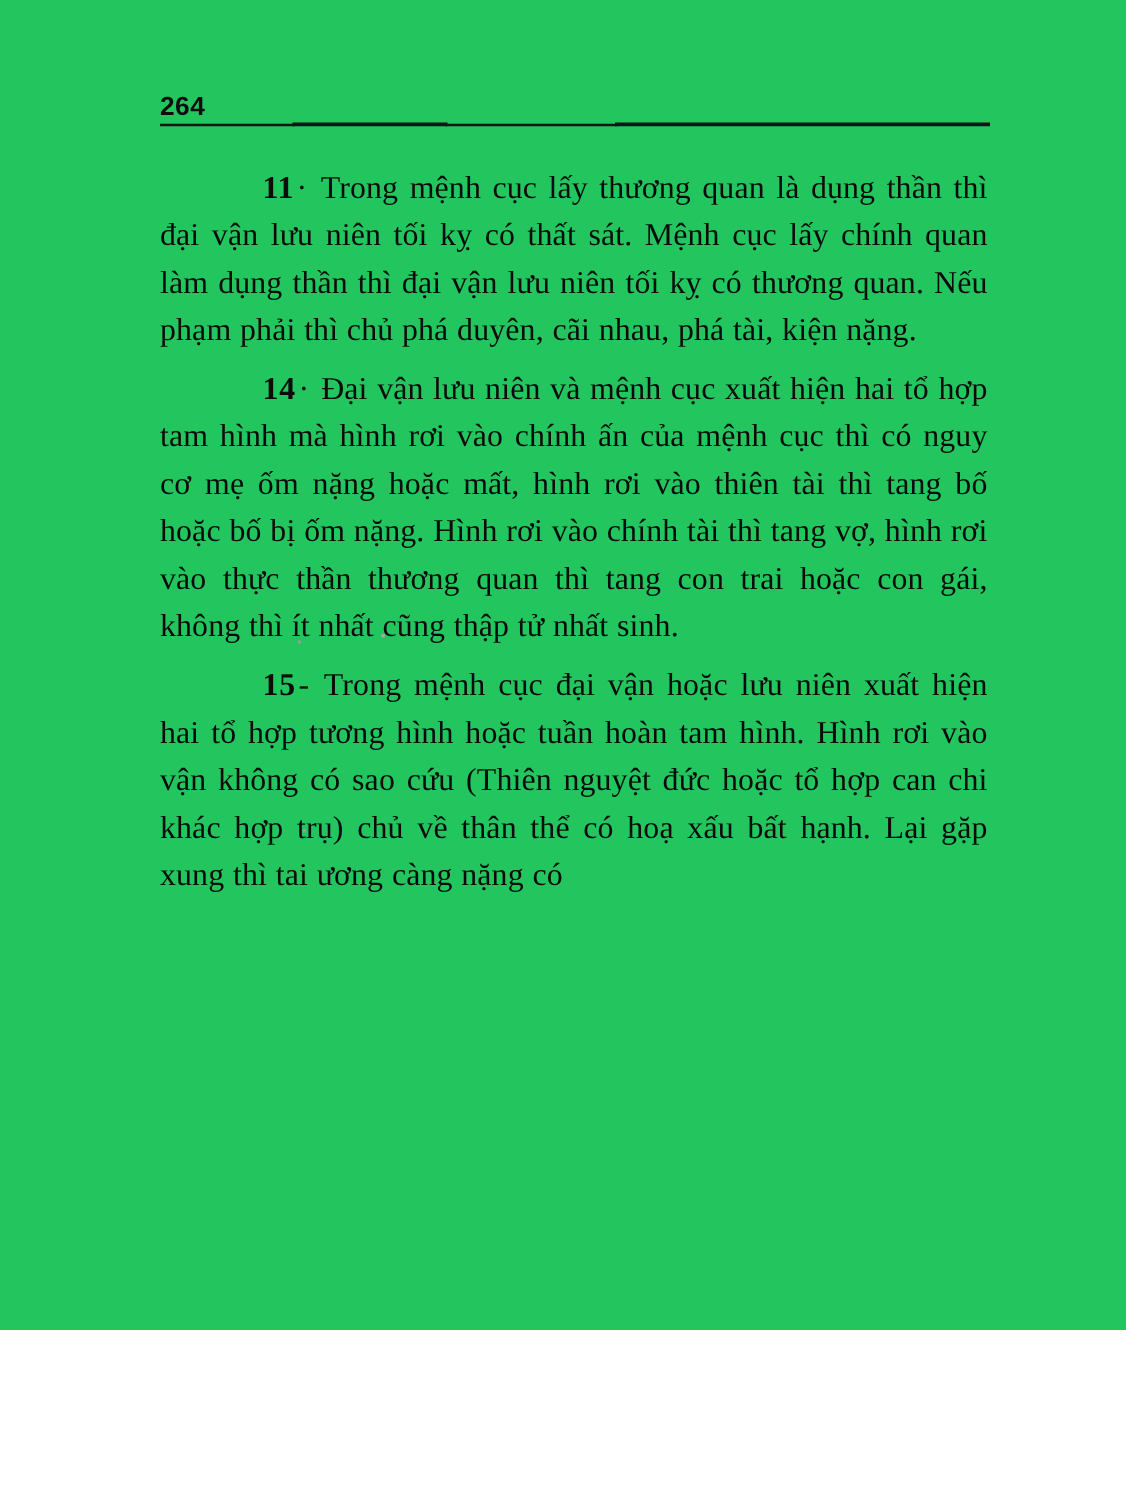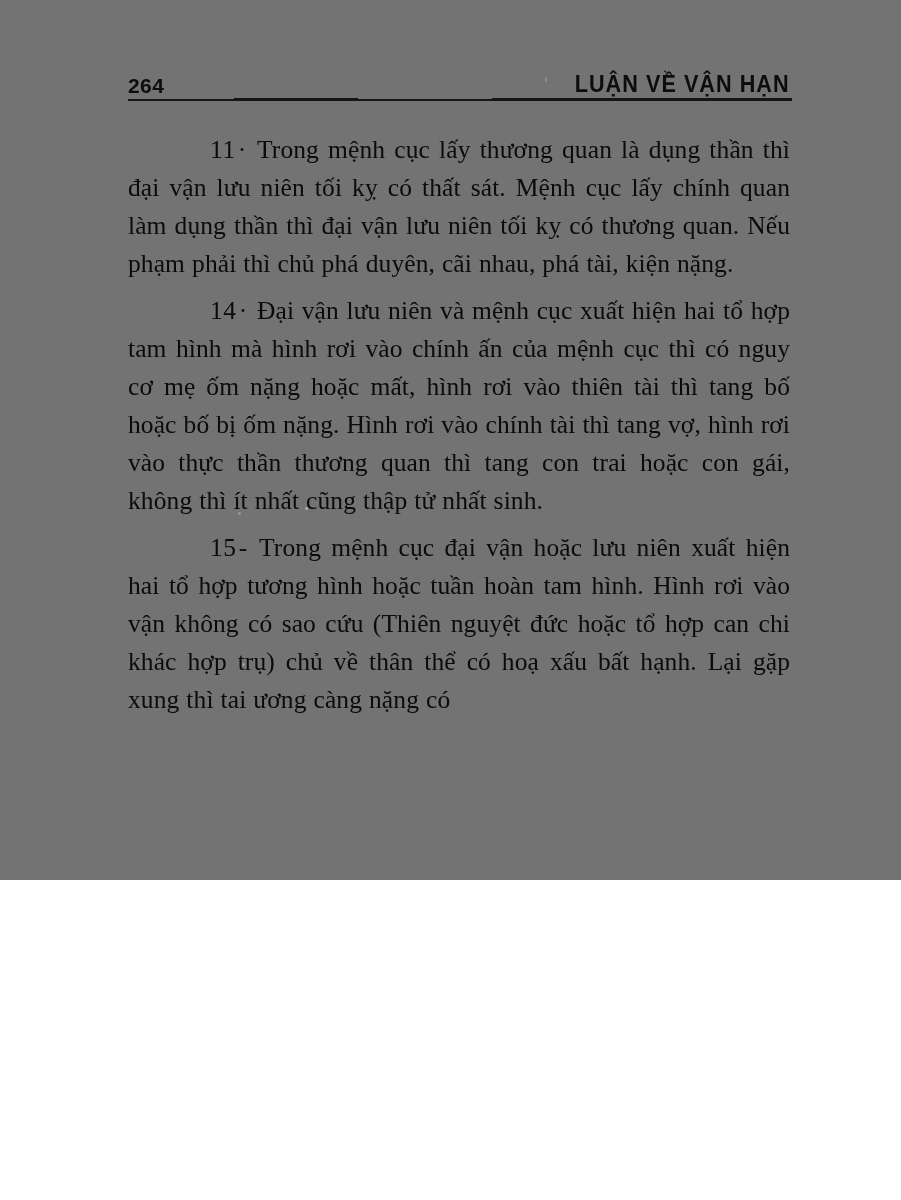--- a/index.html
+++ b/index.html
@@ -4,22 +4,22 @@
 <style>
   html, body {
     margin: 0;
     padding: 0;
     background: #ffffff;
   }
 
   .page {
     position: relative;
     width: 901px;
-    height: 880px;
-    background: #737373;
+    height: 1064px;
+    background: #22c55e;
     overflow: hidden;
     font-family: "Liberation Serif", "DejaVu Serif", serif;
     color: #0b0b0b;
   }
 
   
   .running-head {
     position: absolute;
     left: 128px;
     top: 62px;
@@ -107,20 +107,21 @@
   .para + .para {
     margin-top: 9px;
   }
 
   .para.indented {
     text-indent: 82px;
   }
 
   .num {
     letter-spacing: 0.6px;
+    font-weight: bold;
   }
 
   .sep {
     padding: 0 2px;
   }
 
   
   .speck {
     position: absolute;
     background: #9a9a9a;
@@ -132,24 +133,20 @@
   .speck-c { left: 242px; top: 663px; width: 3px;   height: 3px; }
   .speck-d { left: 118px; top: 1164px; width: 3px;  height: 6px; border-radius: 1px; background:#b0b0b0; }
 </style>
 </head>
 <body>
 
 <div class="page">
 
   <div class="running-head">
     <span class="folio">264</span>
-    <span class="head-right">
-      <span class="head-speck"></span>
-      <span class="head-title">LUẬN VỀ VẬN HẠN</span>
-    </span>
   </div>
 
   <div class="head-rule">
     <i class="hr-a"></i>
     <i class="hr-b"></i>
     <i class="hr-c"></i>
     <i class="hr-d"></i>
   </div>
 
   <div class="body-col">

